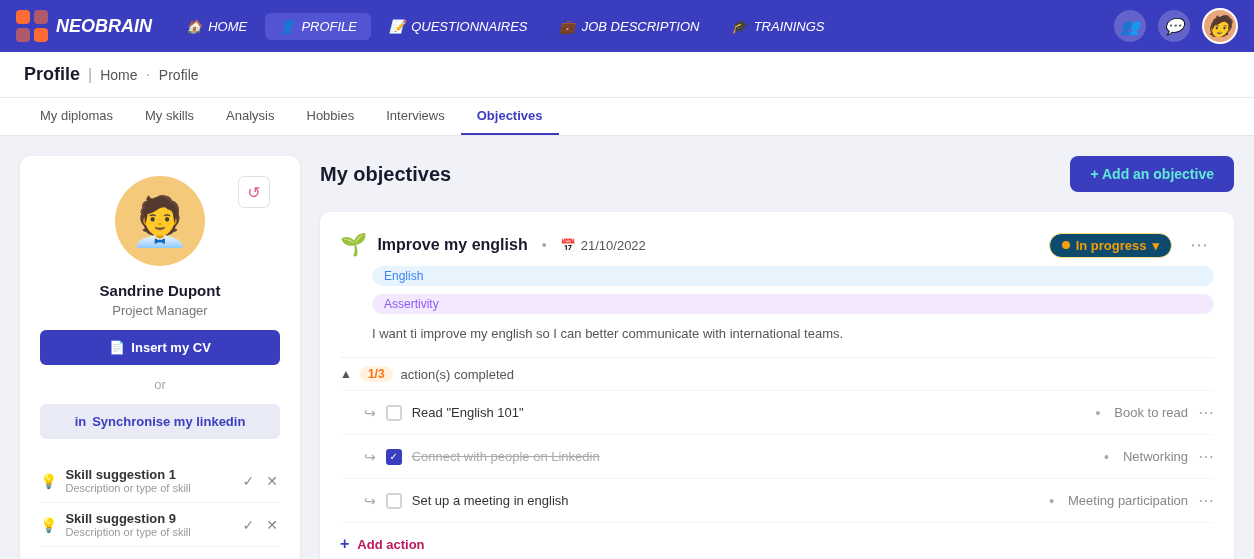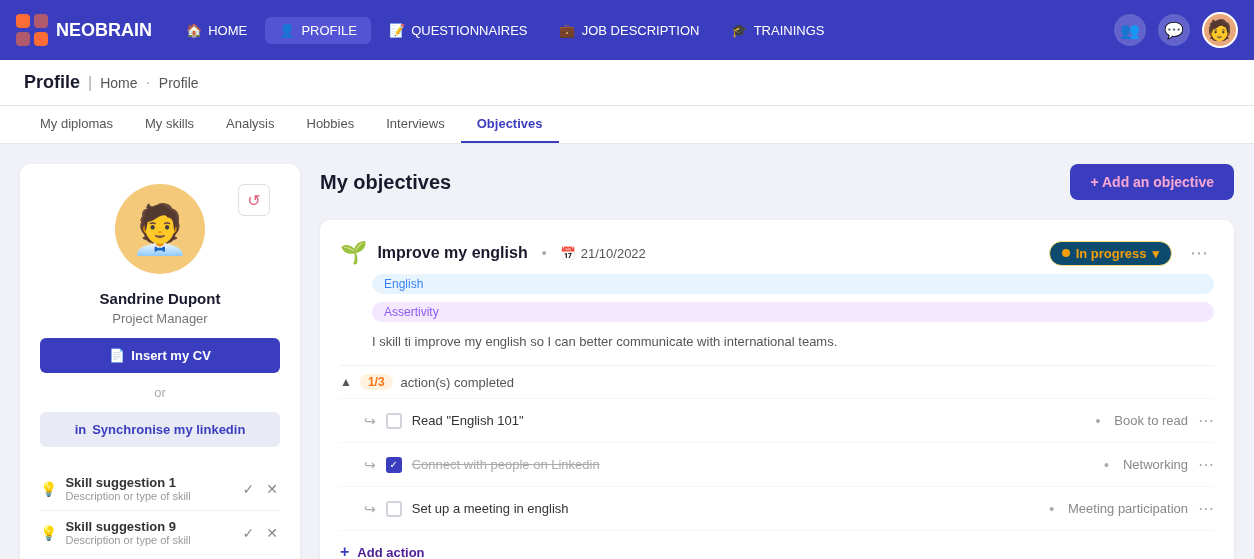--- a/index.html
+++ b/index.html
@@ -3,23 +3,24 @@
   <meta charset="utf-8">
   <style>
     * { box-sizing: border-box; margin: 0; padding: 0; }
     body { font-family: 'Segoe UI', Arial, sans-serif; background: #f0f2f7; font-size: 14px; color: #333; }
 
     
     .top-nav {
       background: #3b3dbf;
       display: flex;
       align-items: center;
-      height: 60px;
+      height: 52px;
       padding: 0 16px;
       gap: 4px;
+      font-style: italic;
     }
     .nav-logo {
       display: flex;
       align-items: center;
       gap: 8px;
       color: white;
       font-weight: 800;
       font-size: 18px;
       margin-right: 16px;
     }
@@ -257,21 +258,21 @@
       justify-content: space-between;
       margin-bottom: 20px;
     }
     .objectives-title {
       font-size: 20px;
       font-weight: 700;
       color: #1a1a2e;
     }
     .btn-add-objective {
       background: #3b3dbf;
-      color: #f9a8d4;
+      color: #5eead4;
       border: none;
       border-radius: 8px;
       padding: 10px 20px;
       cursor: pointer;
       font-size: 14px;
       font-weight: 600;
       display: flex;
       align-items: center;
       gap: 6px;
     }
@@ -422,21 +423,21 @@
     
     .add-action-row {
       display: flex;
       align-items: center;
       gap: 8px;
       padding: 12px 0 4px 0;
       border-top: 1px solid #f5f5f5;
       cursor: pointer;
     }
     .add-action-plus { color: #3b3dbf; font-size: 16px; font-weight: 700; }
-    .add-action-label { color: #4c1d95; font-size: 13px; font-weight: 600; }
+    .add-action-label { color: #be185d; font-size: 13px; font-weight: 600; }
   </style>
 </head>
 <body>
 
 <nav class="top-nav">
   <div class="nav-logo">
     <svg class="logo-icon" viewBox="0 0 32 32">
       <rect x="0" y="0" width="14" height="14" rx="4" fill="#ff6b35"></rect>
       <rect x="18" y="0" width="14" height="14" rx="4" fill="#ff6b35" opacity="0.6"></rect>
       <rect x="0" y="18" width="14" height="14" rx="4" fill="#ff6b35" opacity="0.6"></rect>
@@ -564,21 +565,21 @@
           </div>
           <button class="more-btn">⋯</button>
         </div>
       </div>
 
       <div class="tags">
         <span class="tag">English</span>
         <span class="tag purple">Assertivity</span>
       </div>
 
-      <p class="objective-desc">I skill ti improve my english so I can better communicate with international teams.</p>
+      <p class="objective-desc">I want ti improve my english so I can better communicate with international teams.</p>
 
       <div class="actions-header">
         <span class="collapse-icon">▲</span>
         <span class="actions-count">1/3</span>
         <span class="actions-label">action(s) completed</span>
       </div>
 
       <div class="action-item">
         <span class="action-arrow">↪</span>
         <div class="action-checkbox"></div>

